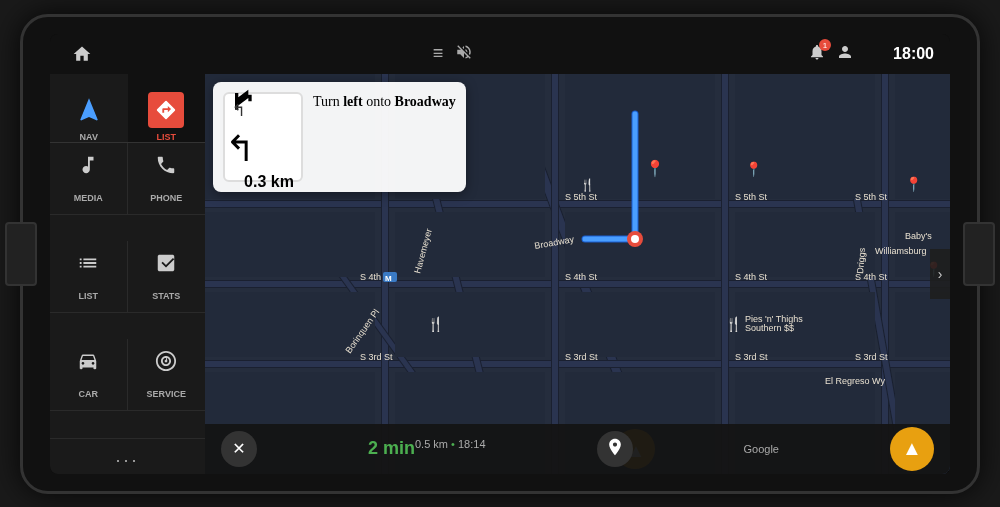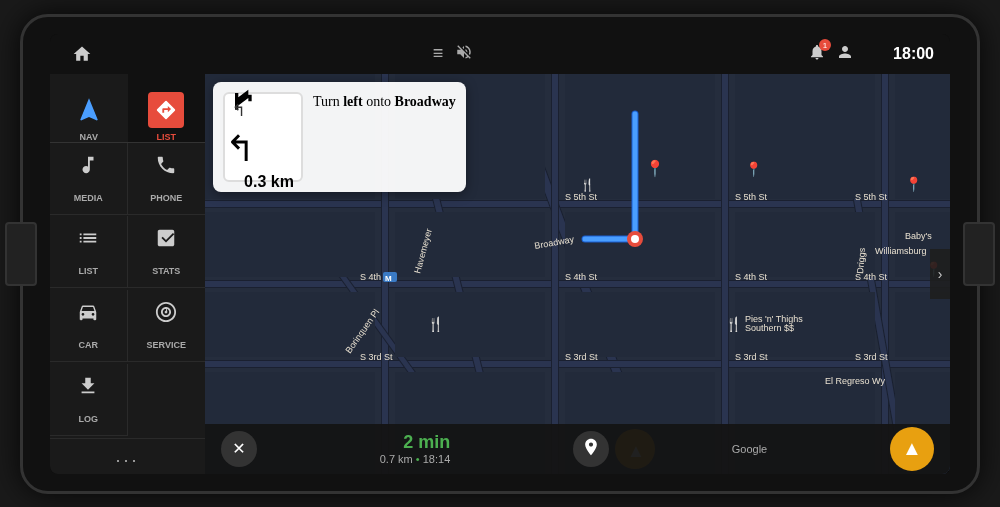--- a/index.html
+++ b/index.html
@@ -338,22 +338,22 @@
       align-items: center;
       justify-content: center;
       color: #fff;
       font-size: 16px;
       cursor: pointer;
       border: none;
     }
 
     .eta-info {
       display: flex;
-      flex-direction: column;
-      align-items: flex-end;
+      flex-direction: row;
+      align-items: flex-start;
       color: #4caf50;
     }
 
     .eta-time {
       font-size: 18px;
       font-weight: bold;
       color: #4caf50;
     }
 
     .eta-details {
@@ -543,28 +543,20 @@
             <span>CAR</span>
           </div>
           <div class="menu-item">
             <span class="menu-icon">
               <svg width="22" height="22" viewBox="0 0 24 24" fill="#ccc">
                 <path d="M12 1C5.93 1 1 5.93 1 12s4.93 11 11 11 11-4.93 11-11S18.07 1 12 1zm0 20c-4.96 0-9-4.04-9-9s4.04-9 9-9 9 4.04 9 9-4.04 9-9 9zm0-14.5c-3.04 0-5.5 2.46-5.5 5.5s2.46 5.5 5.5 5.5 5.5-2.46 5.5-5.5-2.46-5.5-5.5-5.5zm0 9c-1.93 0-3.5-1.57-3.5-3.5s1.57-3.5 3.5-3.5 3.5 1.57 3.5 3.5-1.57 3.5-3.5 3.5zm0-5c-.83 0-1.5.67-1.5 1.5S11.17 13.5 12 13.5s1.5-.67 1.5-1.5S12.83 7.5 12 7.5z"></path>
               </svg>
             </span>
             <span>SERVICE</span>
           </div>
-          <div class="menu-item">
-            <span class="menu-icon">
-              <svg width="22" height="22" viewBox="0 0 24 24" fill="#ccc">
-                <path d="M19 9h-4V3H9v6H5l7 7 7-7zM5 18v2h14v-2H5z"></path>
-              </svg>
-            </span>
-            <span>LOG</span>
-          </div>
         </div>
 
         <div class="more-btn">
           <span>...</span>
         </div>
       </div>
 
       <div class="map-area">
 
         <svg class="map-bg" viewBox="0 0 745 400" xmlns="http://www.w3.org/2000/svg">
@@ -703,21 +695,21 @@
         </div>
 
         <div class="bottom-bar">
           <button class="close-btn">
             <span>✕</span>
           </button>
 
           <div class="eta-info">
             <span class="eta-time">2 min</span>
             <span class="eta-details">
-              <span>0.7 km</span>
+              <span>0.5 km</span>
               <span class="eta-dot"> • </span>
               <span>18:14</span>
             </span>
           </div>
 
           <button class="recenter-btn">
             <span>
               <svg width="20" height="20" viewBox="0 0 24 24" fill="white">
                 <path d="M12 2C8.13 2 5 5.13 5 9c0 5.25 7 13 7 13s7-7.75 7-13c0-3.87-3.13-7-7-7zm0 9.5c-1.38 0-2.5-1.12-2.5-2.5s1.12-2.5 2.5-2.5 2.5 1.12 2.5 2.5-1.12 2.5-2.5 2.5z"></path>
               </svg>

